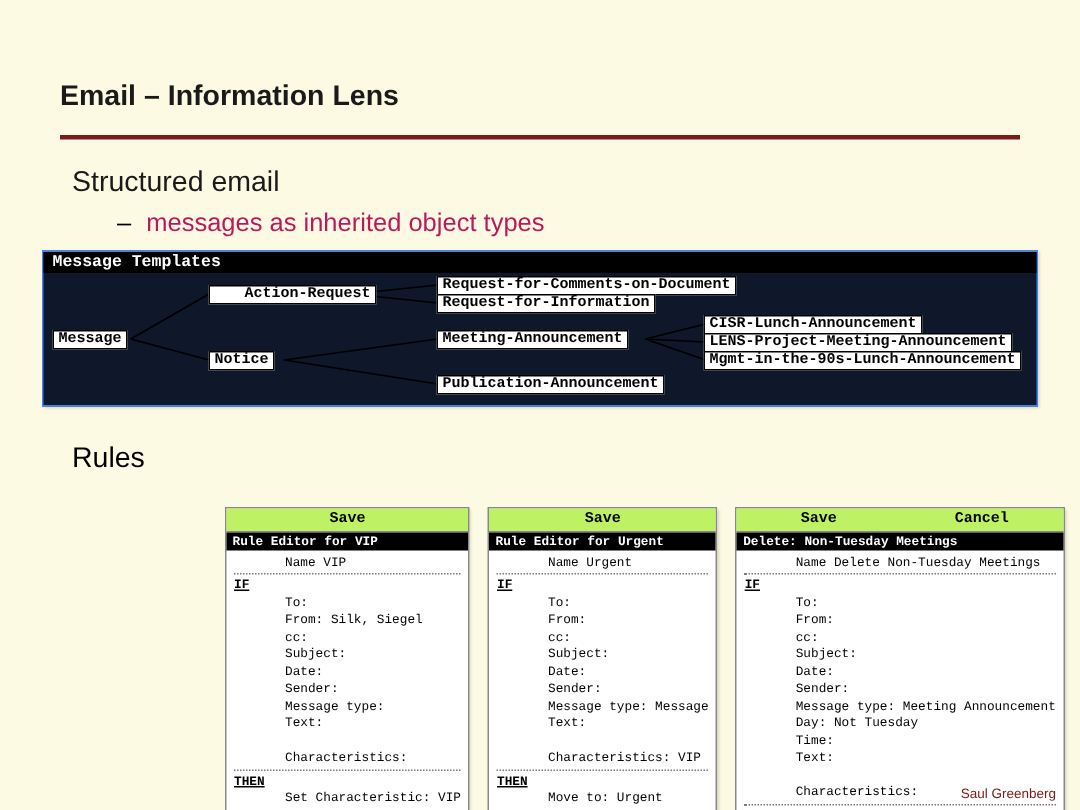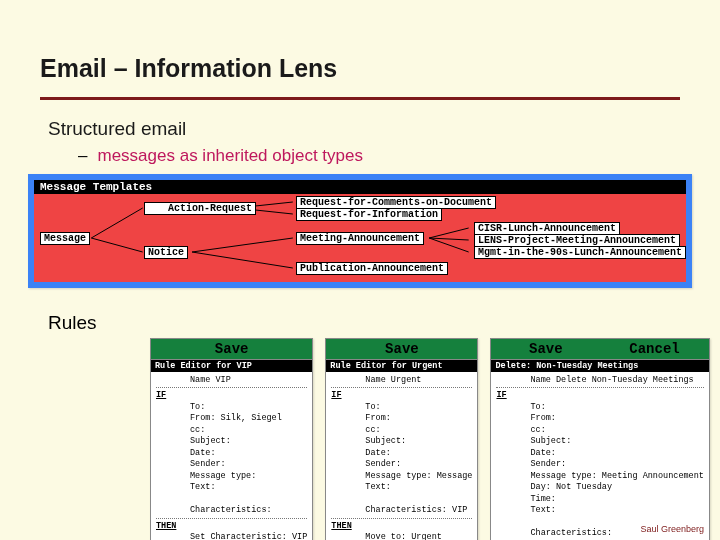--- a/index.html
+++ b/index.html
@@ -8,21 +8,21 @@
     height: 540px;
     background: #fcfae3;
     font-family: Verdana, Geneva, sans-serif;
     position: relative;
     overflow: hidden;
   }
   .title-block {
     padding: 54px 40px 8px 40px;
   }
   .title {
-    font-size: 25px;
+    font-size: 19px;
     font-weight: bold;
     color: #1a1a1a;
   }
   .title-rule {
     margin: 6px 40px 0 40px;
     border: none;
     border-top: 3px solid #7d1a1a;
   }
   .content {
     padding: 18px 48px 0 48px;
@@ -35,22 +35,22 @@
   .bullet-row {
     display: flex;
     align-items: baseline;
     gap: 10px;
     margin: 6px 0 8px 30px;
   }
   .dash { font-size: 17px; }
   .bullet-text { font-size: 17px; color: #be185d; }
   .figure1 {
     margin: 2px -20px 0 -20px;
-    background: #ef4444;
-    border: 6px solid #3b82f6;
+    background: #0f172a;
+    border: 1px solid #3b82f6;
     box-shadow: 1px 1px 2px rgba(0,0,0,0.15);
   }
   .fig1-header {
     background: #000;
     color: #fff;
     font-family: "Courier New", monospace;
     font-size: 11px;
     font-weight: bold;
     padding: 1px 6px;
   }
@@ -100,23 +100,23 @@
     min-height: 148px;
   }
   .rule-toolbar {
     display: flex;
     justify-content: space-between;
     border-bottom: 1px solid #888;
   }
   .rule-toolbar button {
     flex: 1;
     font-family: inherit;
-    font-size: 14px;
-    font-weight: bold;
-    background: #15803d;
+    font-size: 10px;
+    font-weight: bold;
+    background: #bef264;
     border: none;
     padding: 2px 0;
     cursor: pointer;
   }
   .rule-titlebar {
     background: #000;
     color: #fff;
     font-weight: bold;
     padding: 1px 4px;
   }

